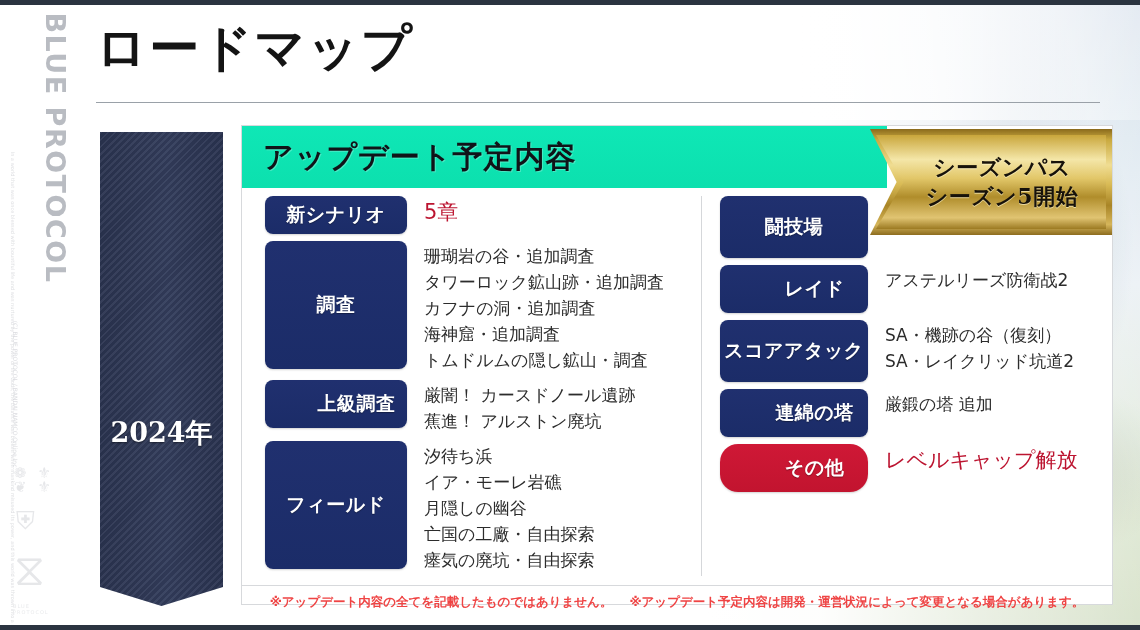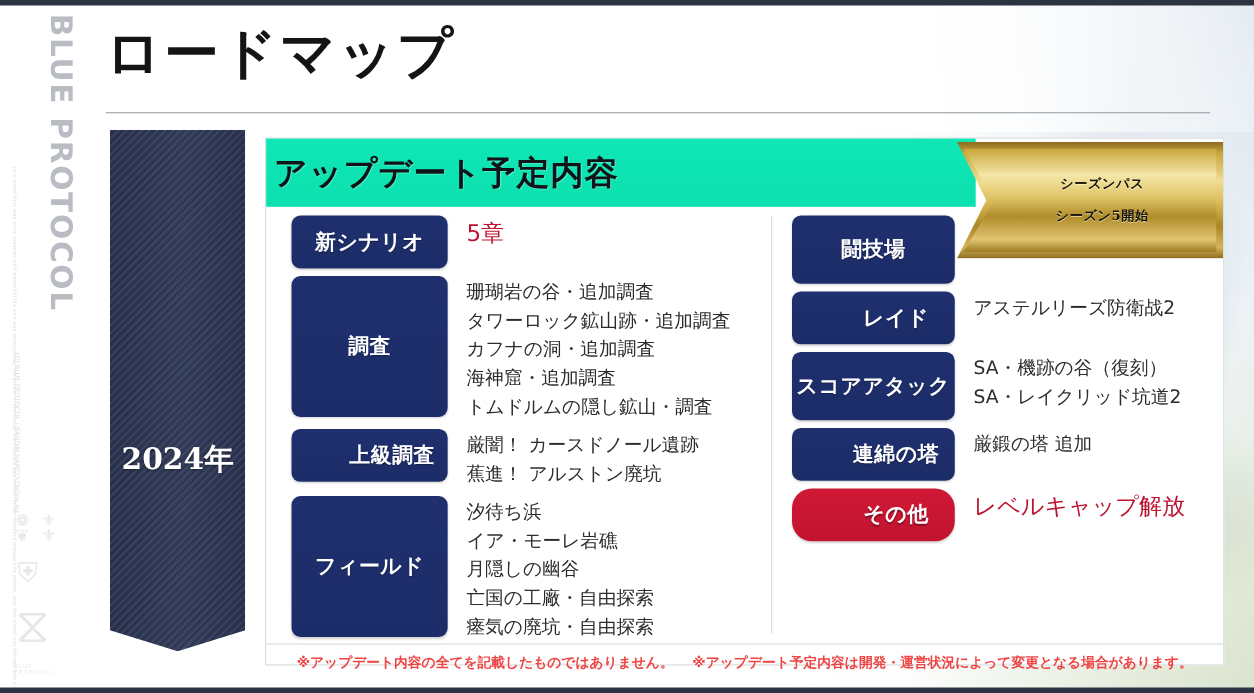--- a/index.html
+++ b/index.html
@@ -142,21 +142,21 @@
     position: absolute;
     left: 96px; top: 102px;
     width: 1004px; height: 1px;
     background: #9aa1a8;
     z-index: 15;
   }
 
   
   #date-ribbon {
     position: absolute;
-    left: 100px; top: 118px;
+    left: 100px; top: 132px;
     width: 123px; height: 474px;
     z-index: 18;
     background:
       repeating-linear-gradient(135deg,
         rgba(255,255,255,.050) 0px,
         rgba(255,255,255,.050) 2px,
         rgba(0,0,0,.065) 2px,
         rgba(0,0,0,.065) 5px),
       linear-gradient(to right, #2b3450, #333d5c 55%, #2a3350);
     clip-path: polygon(0 0, 100% 0, 100% 96%, 50% 100%, 0 96%);
@@ -187,21 +187,21 @@
 
   #update-bar {
     position: absolute;
     left: 0; top: 0;
     width: 645px; height: 62px;
     background: linear-gradient(to bottom, #0fe7b6, #0ce0ae);
     display: flex;
     align-items: center;
   }
   #update-bar-label {
-    margin-left: 7px;
+    margin-left: 21px;
     font-size: 30px;
     font-weight: 700;
     color: #101318;
     letter-spacing: 1px;
     font-family: "DejaVu Serif", "Liberation Serif", serif;
     text-shadow: 1px 1px 0 rgba(255,255,255,.25);
   }
 
   
   #season-ribbon {
@@ -230,21 +230,21 @@
     left: 6px; top: 6px; right: 6px; bottom: 6px;
     clip-path: polygon(0 0, 100% 0, 100% 100%, 0 100%, 12% 50%);
     background: linear-gradient(to bottom,
       #c9a63b 0%, #f4e6a8 26%, #e2c769 46%, #b08d2b 66%, #e0c472 88%, #9c7a22 100%);
   }
   #season-ribbon-text {
     position: relative;
     z-index: 2;
     text-align: center;
     padding-left: 22px;
-    font-size: 12px;
+    font-size: 22px;
     line-height: 29px;
     font-weight: 700;
     color: #17120a;
     letter-spacing: .5px;
     text-shadow: 0 1px 0 rgba(255,246,205,.65);
     font-family: "DejaVu Serif", "Liberation Serif", serif;
   }
 
   
   #column-divider {
@@ -305,21 +305,21 @@
     white-space: nowrap;
   }
   .row-items.highlight {
     color: #bc1430;
     font-size: 21px;
     line-height: 26px;
     padding-top: 3px;
   }
 
   
-  .h1 { height: 48px; }
+  .h1 { height: 38px; }
   .h2 { height: 48px; padding-left: 41px; }
   .h3 { height: 62px; }
   .h5 { height: 128px; }
 
   
   #card-notes {
     position: absolute;
     left: 0; right: 0; top: 460px;
     height: 20px;
     display: flex;

